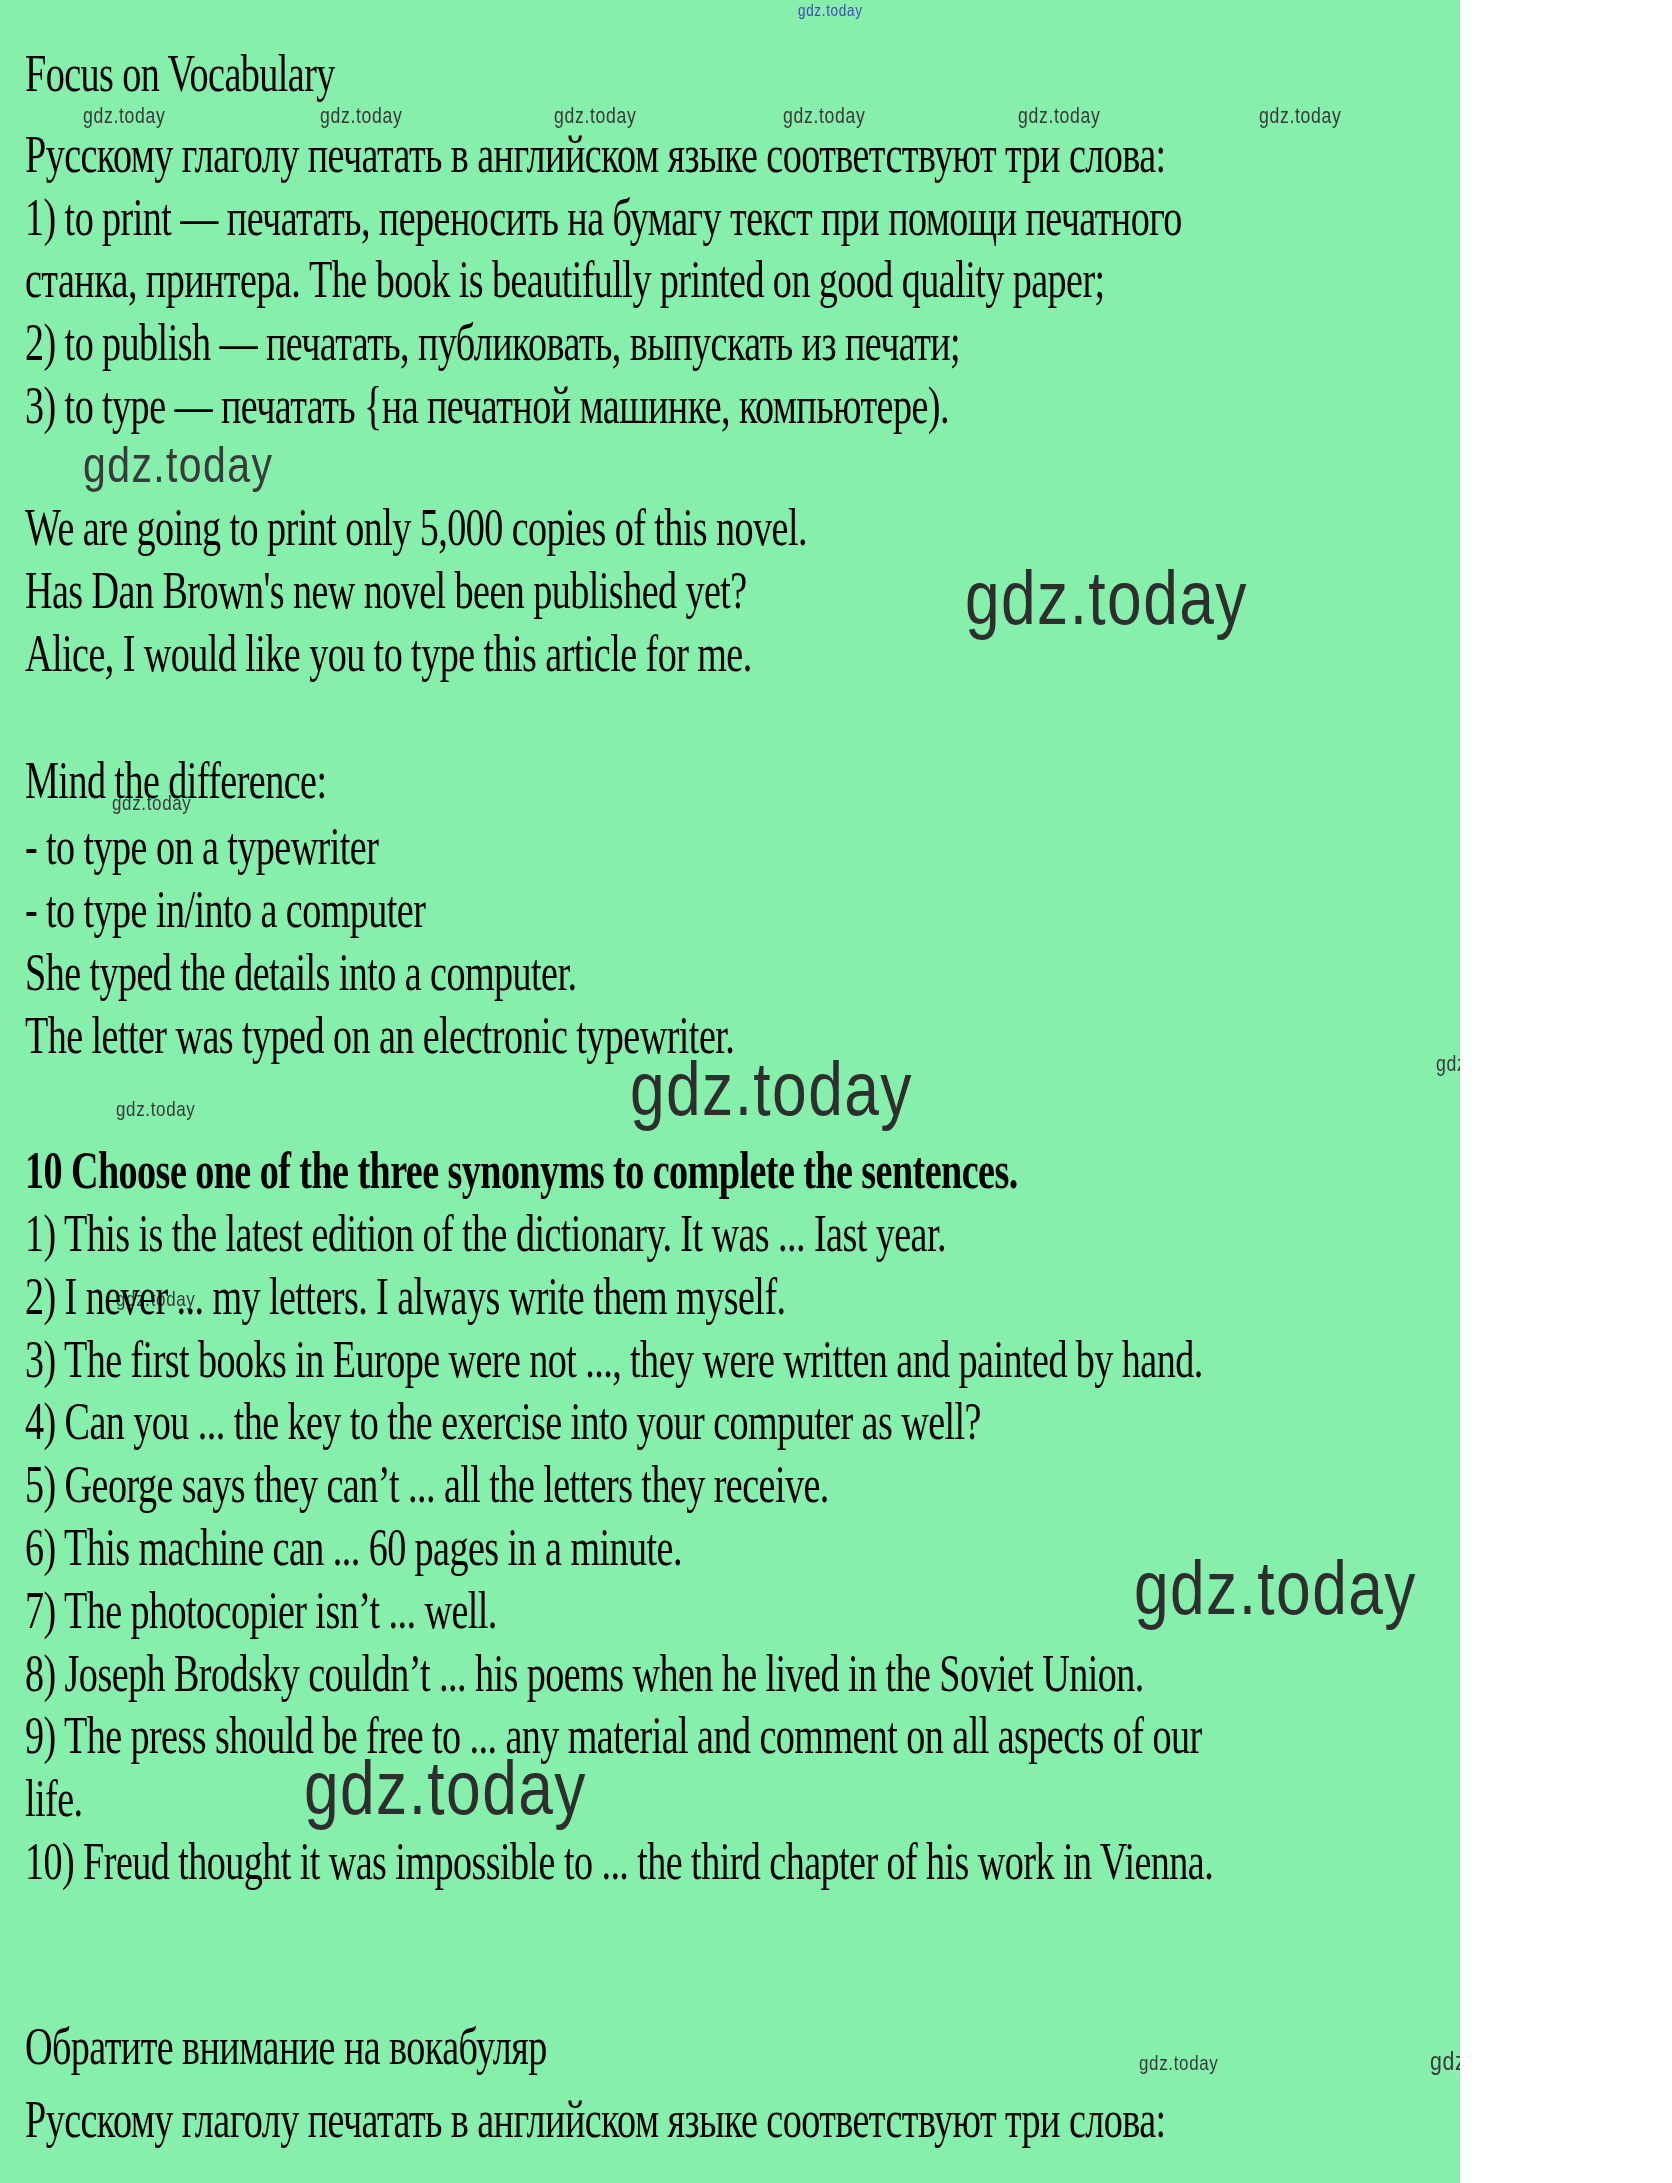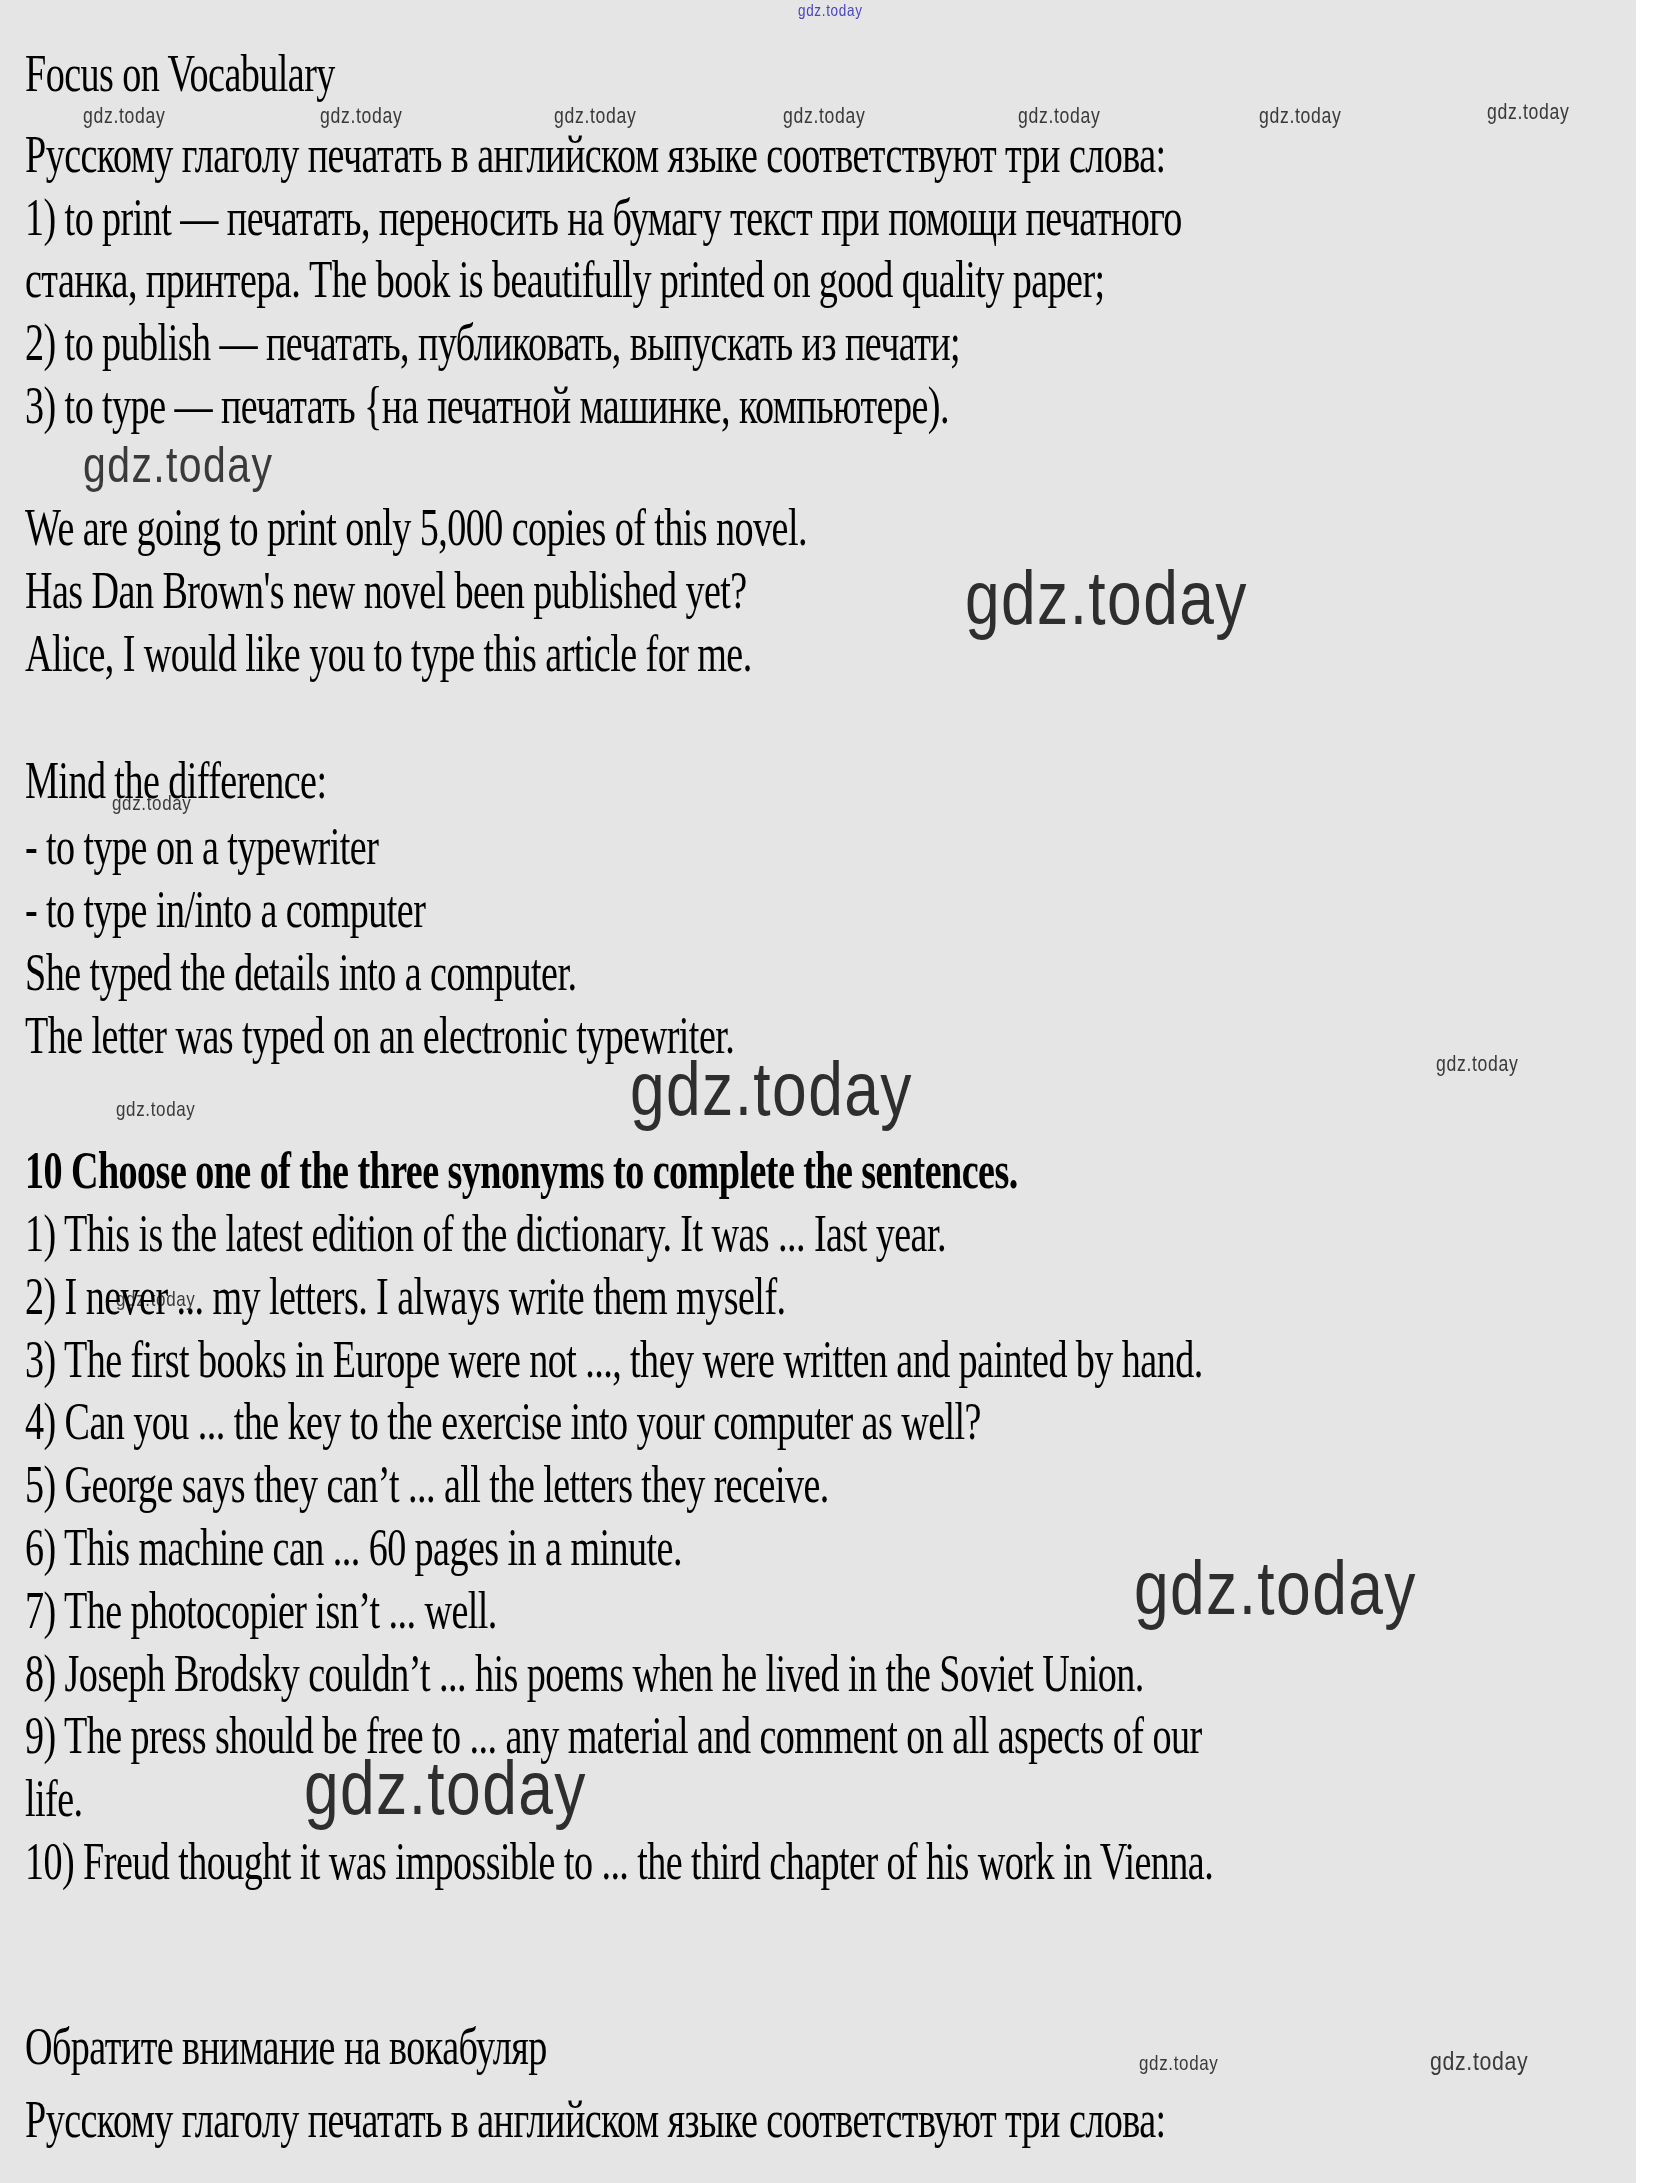--- a/index.html
+++ b/index.html
@@ -1,21 +1,21 @@
 <!DOCTYPE html>
 <html style="font-size:13.2px"><head>
 <meta charset="utf-8">
 <style>
   html, body { margin: 0; padding: 0; }
   body { background: #ffffff; }
   .page {
     position: relative;
-    width: 1636px;
+    width: 1460px;
     height: 2183px;
-    background: #e5e5e5;
+    background: #86efac;
     overflow: hidden;
     font-family: "Liberation Serif", "DejaVu Serif", serif;
   }
   
   .line {
     position: absolute;
     left: 25px;
     white-space: nowrap;
     color: #000000;
     font-size: 53px;

